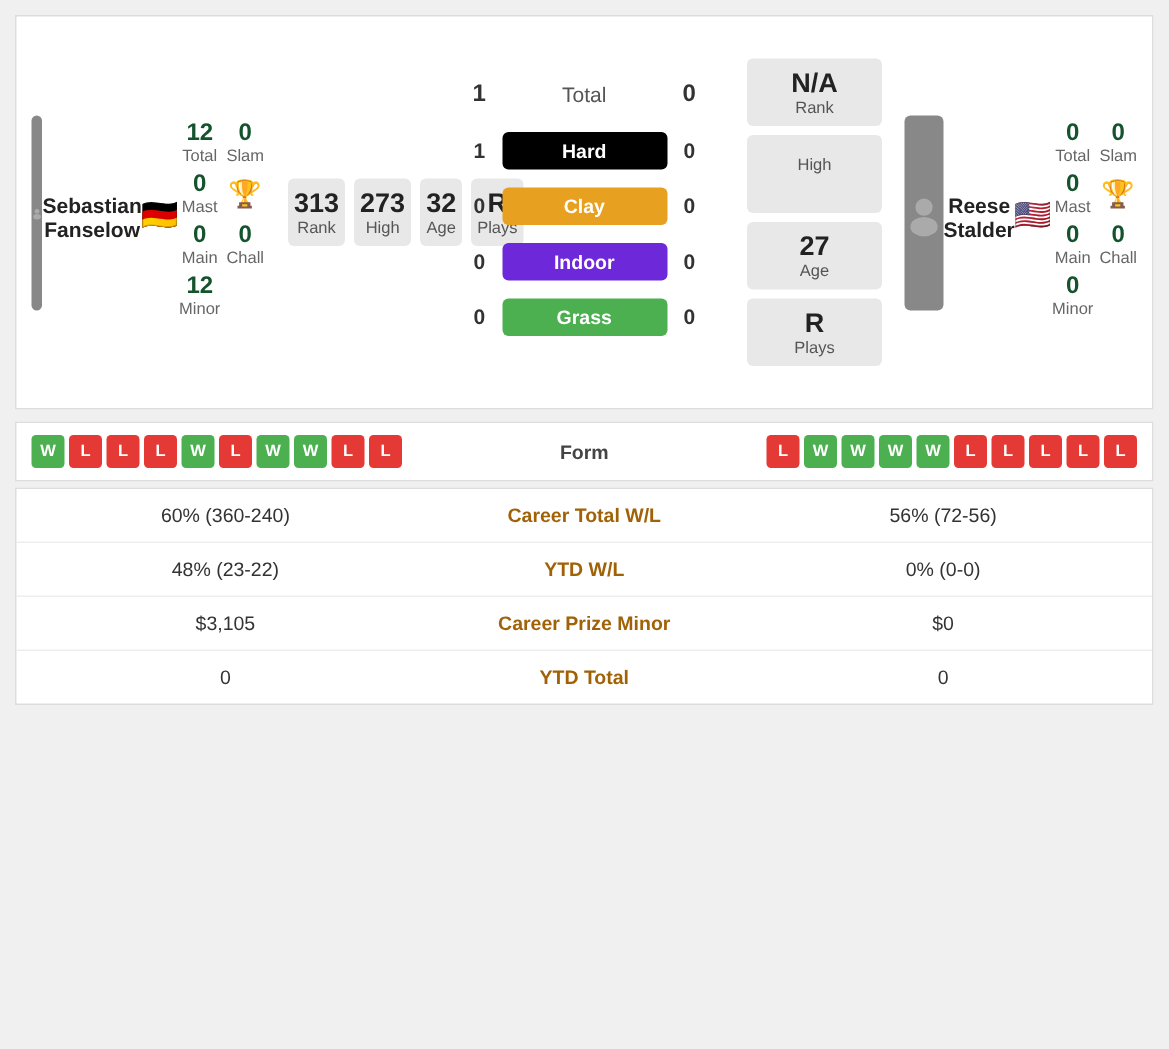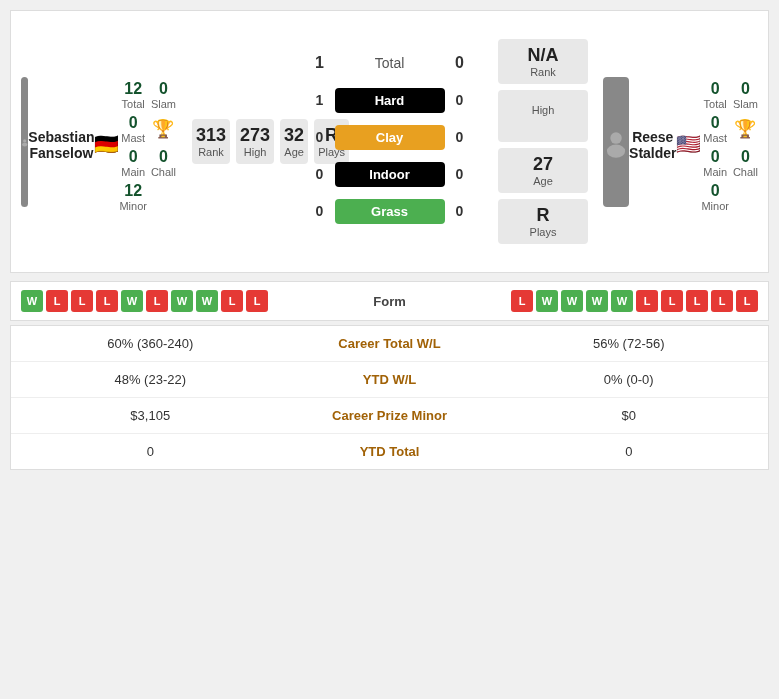--- a/index.html
+++ b/index.html
@@ -142,21 +142,21 @@
       color: #fff;
       font-size: 13px;
       font-weight: bold;
       text-align: center;
       border: none;
       cursor: pointer;
     }
 
     .surface-btn.hard { background: #000000; }
     .surface-btn.clay { background: #e8a020; }
-    .surface-btn.indoor { background: #000000; }
+    .surface-btn.indoor { background: #6d28d9; }
     .surface-btn.grass { background: #4caf50; }
 
     .total-row {
       display: flex;
       align-items: center;
       justify-content: center;
       margin-bottom: 10px;
     }
 
     .total-score {

